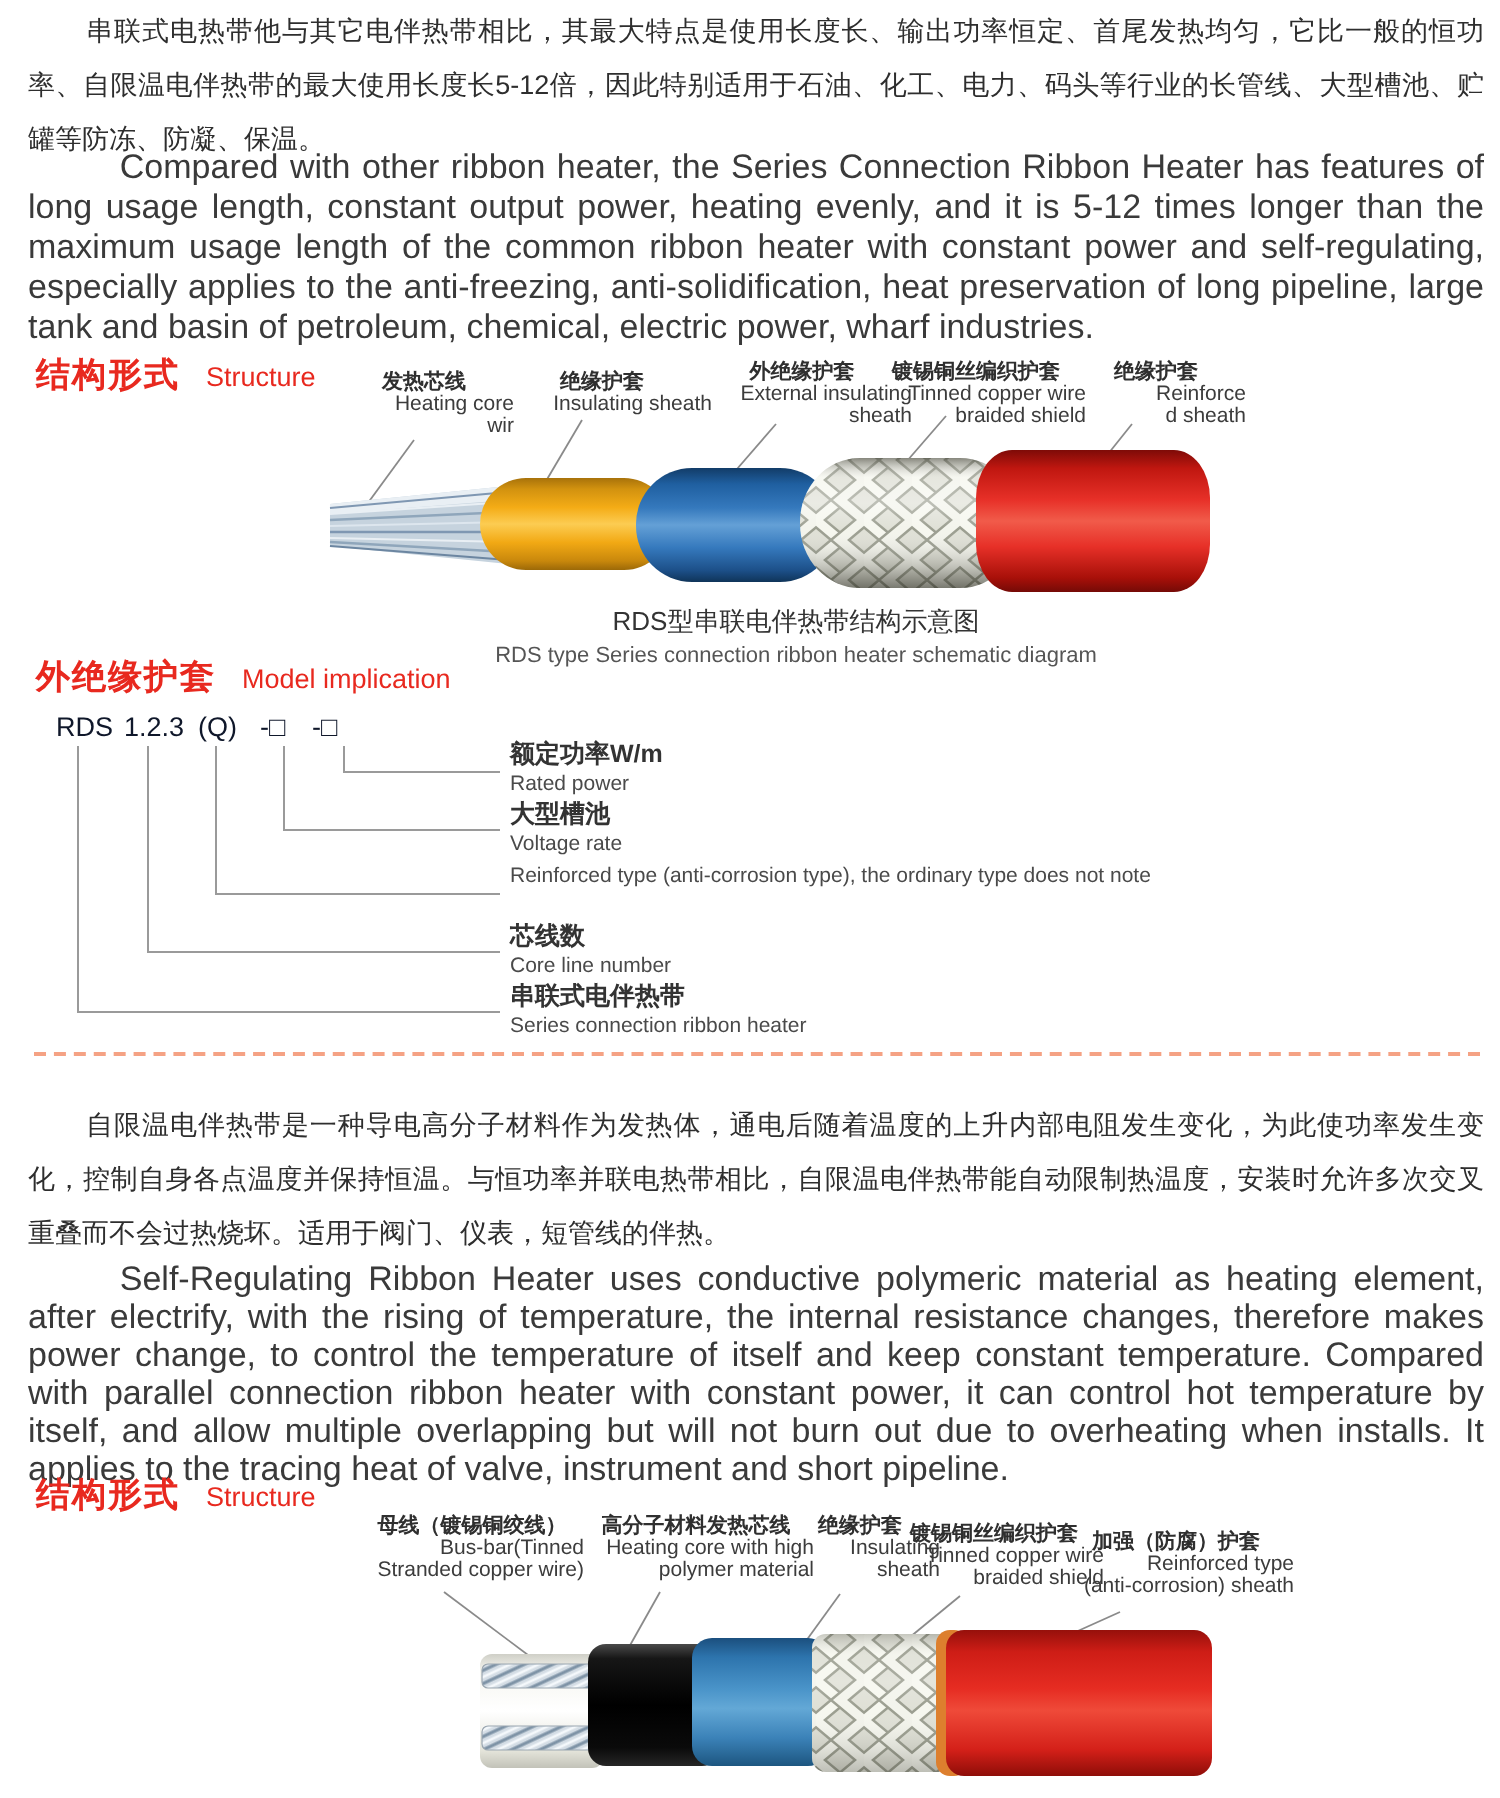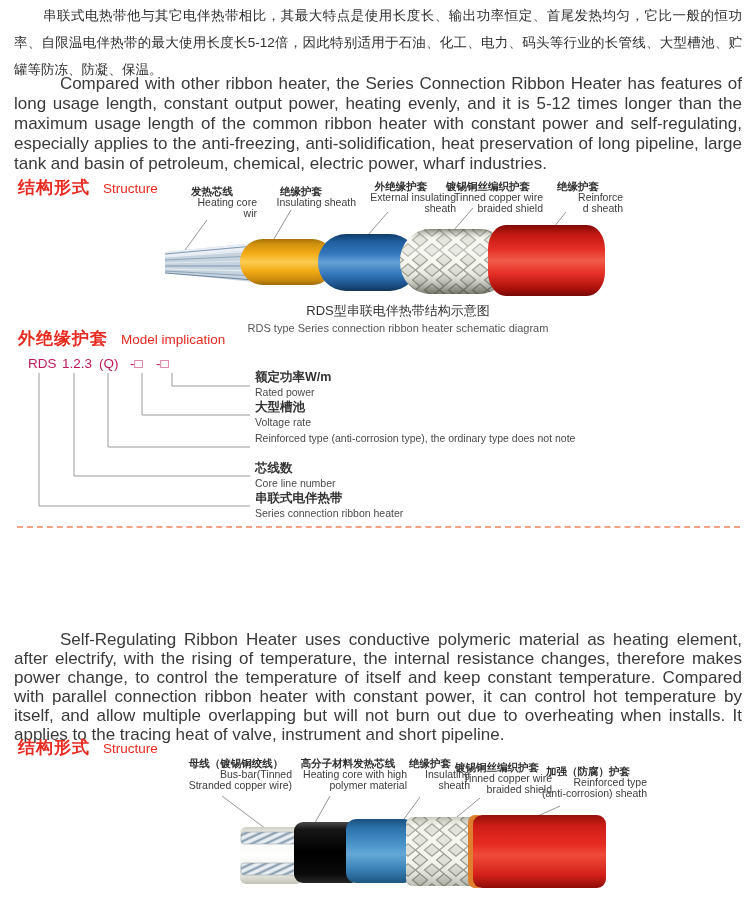--- a/index.html
+++ b/index.html
@@ -14,21 +14,21 @@
            text-align:justify;text-indent:2.7em;margin:0;}
   .sec-h{left:18px;white-space:nowrap;}
   .sec-h .hcn{font-size:17px;font-weight:bold;color:var(--accent);letter-spacing:1px;}
   .sec-h .hen{font-size:13.5px;color:var(--accent);margin-left:13px;}
   .dlabel{position:absolute;z-index:2;transform:translateX(-50%);text-align:center;}
   .dlabel .lcn{display:block;font-size:10.5px;font-weight:bold;color:#2f2f2f;line-height:11px;white-space:nowrap;}
   .dlabel .len{display:block;font-size:10.5px;color:#3c3c3c;line-height:10.5px;white-space:pre-line;text-align:right;}
   .caption{left:23px;width:750px;text-align:center;}
   .caption .ccn{display:block;font-size:13px;color:#333;line-height:16px;}
   .caption .cen{display:block;font-size:11px;color:#555;line-height:14px;margin-top:2px;}
-  .formula{position:absolute;z-index:2;top:356px;font-size:13.5px;color:#be185d;white-space:nowrap;}
+  .formula{position:absolute;z-index:2;top:356px;font-size:13.5px;color:#0f172a;white-space:nowrap;}
   .mrow{position:absolute;z-index:2;left:255px;}
   .mrow .mcn{display:block;font-size:12.5px;font-weight:bold;color:#333;line-height:15px;white-space:nowrap;}
   .mrow .men{display:block;font-size:10.5px;color:#4a4a4a;line-height:13px;white-space:nowrap;margin-top:1px;}
   .dashline{position:absolute;z-index:2;left:17px;top:526px;width:723px;height:0;
             border-top:2px dashed var(--sep,#f5a284);}
 </style>
 </head>
 <body>
 
 <div class="page">
@@ -241,20 +241,21 @@
     <span class="mcn">芯线数</span>
     <span class="men">Core line number</span>
   </div>
   <div class="mrow" style="top:491px">
     <span class="mcn">串联式电伴热带</span>
     <span class="men">Series connection ribbon heater</span>
   </div>
 
   <div class="dashline"></div>
 
+  <p class="txt para-cn" style="top:549px">自限温电伴热带是一种导电高分子材料作为发热体，通电后随着温度的上升内部电阻发生变化，为此使功率发生变化，控制自身各点温度并保持恒温。与恒功率并联电热带相比，自限温电伴热带能自动限制热温度，安装时允许多次交叉重叠而不会过热烧坏。适用于阀门、仪表，短管线的伴热。</p>
   <p class="txt para-en" style="top:630px;line-height:19px">Self-Regulating Ribbon Heater uses conductive polymeric material as heating element, after electrify, with the rising of temperature, the internal resistance changes, therefore makes power change, to control the temperature of itself and keep constant temperature. Compared with parallel connection ribbon heater with constant power, it can control hot temperature by itself, and allow multiple overlapping but will not burn out due to overheating when installs. It applies to the tracing heat of valve, instrument and short pipeline.</p>
 
   <div class="txt sec-h" style="top:736px">
     <span class="hcn">结构形式</span><span class="hen">Structure</span>
   </div>
 
   <div class="dlabel" style="left:236px;top:758px;width:112px">
     <span class="lcn">母线（镀锡铜绞线）</span>
     <span class="len">Bus-bar(Tinned
 Stranded copper wire)</span>

